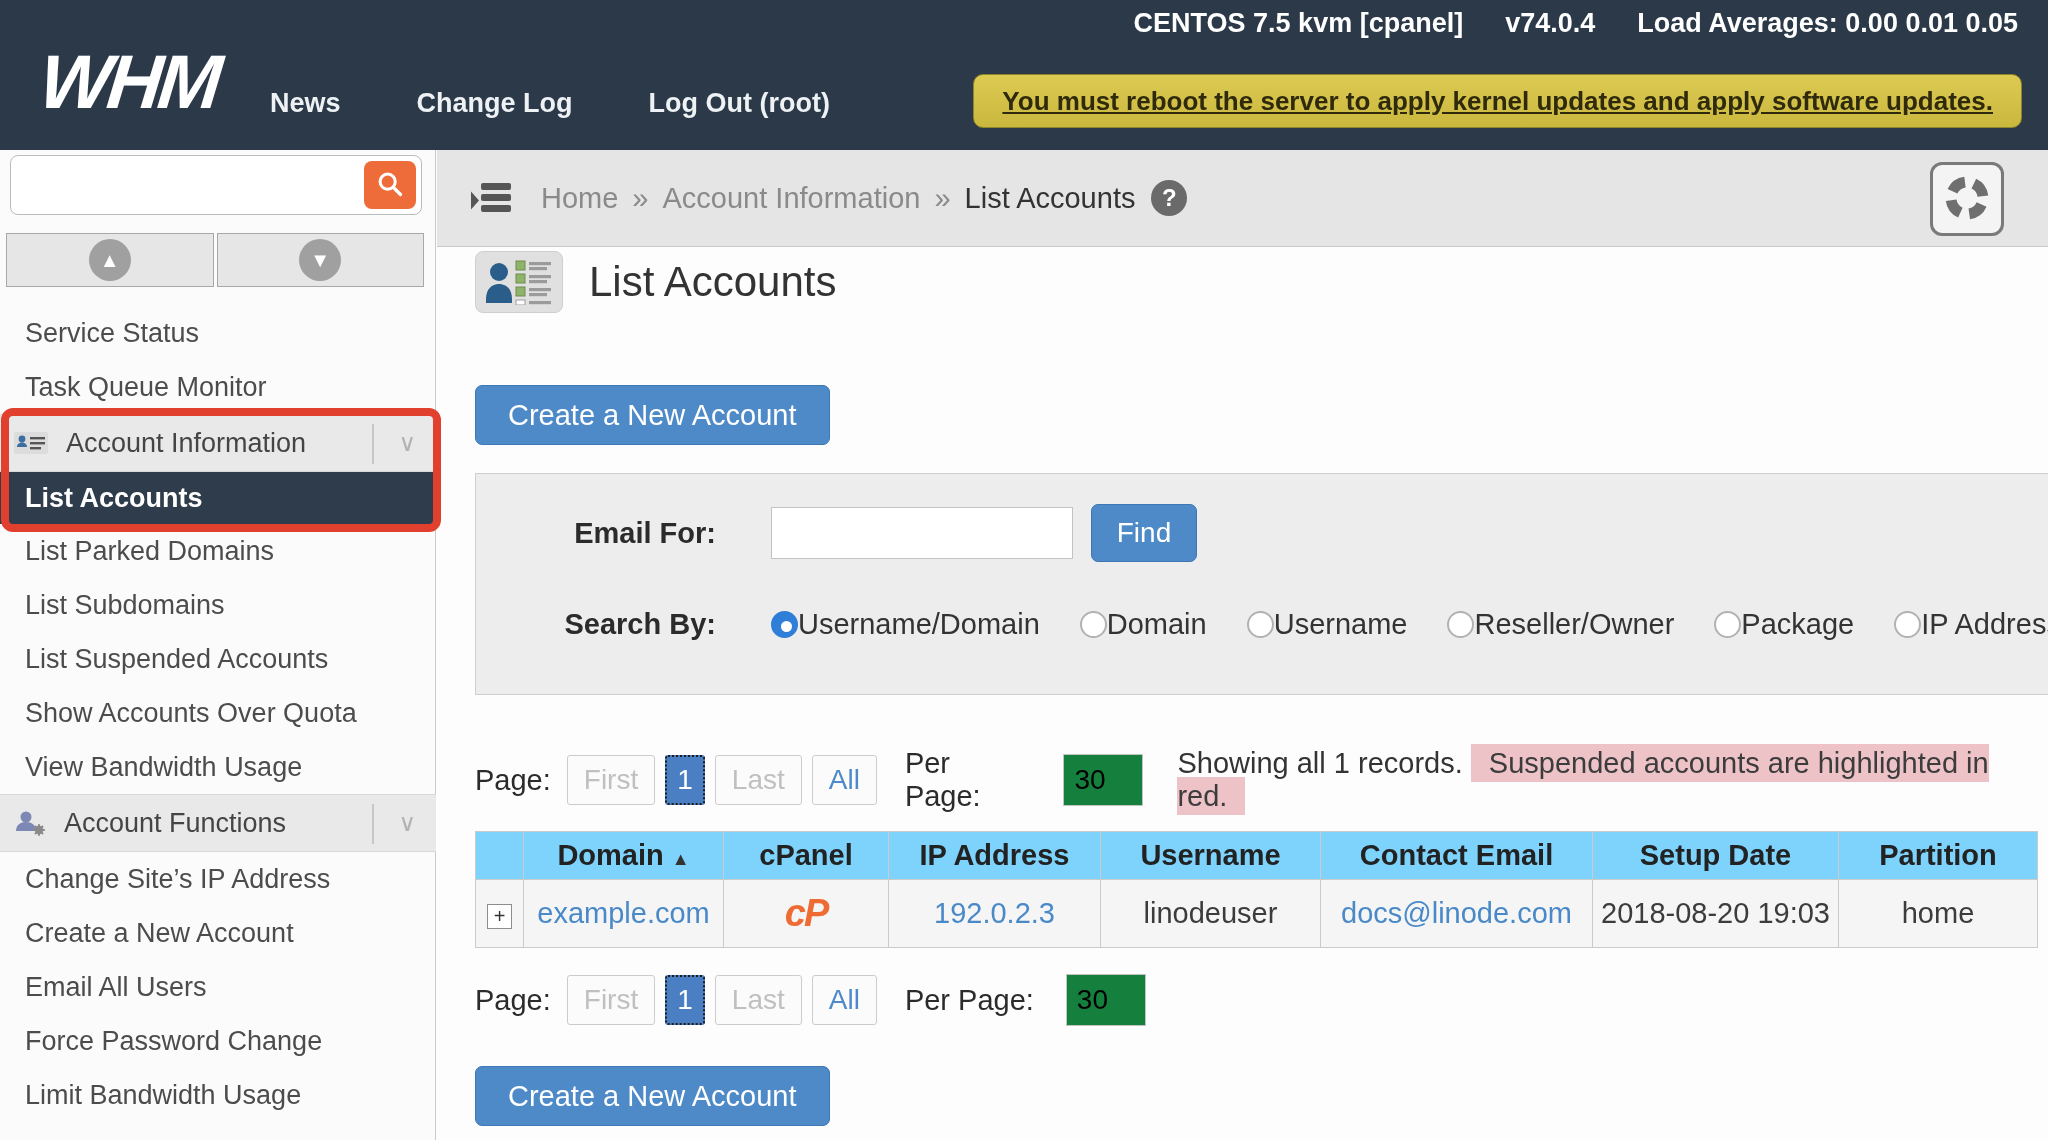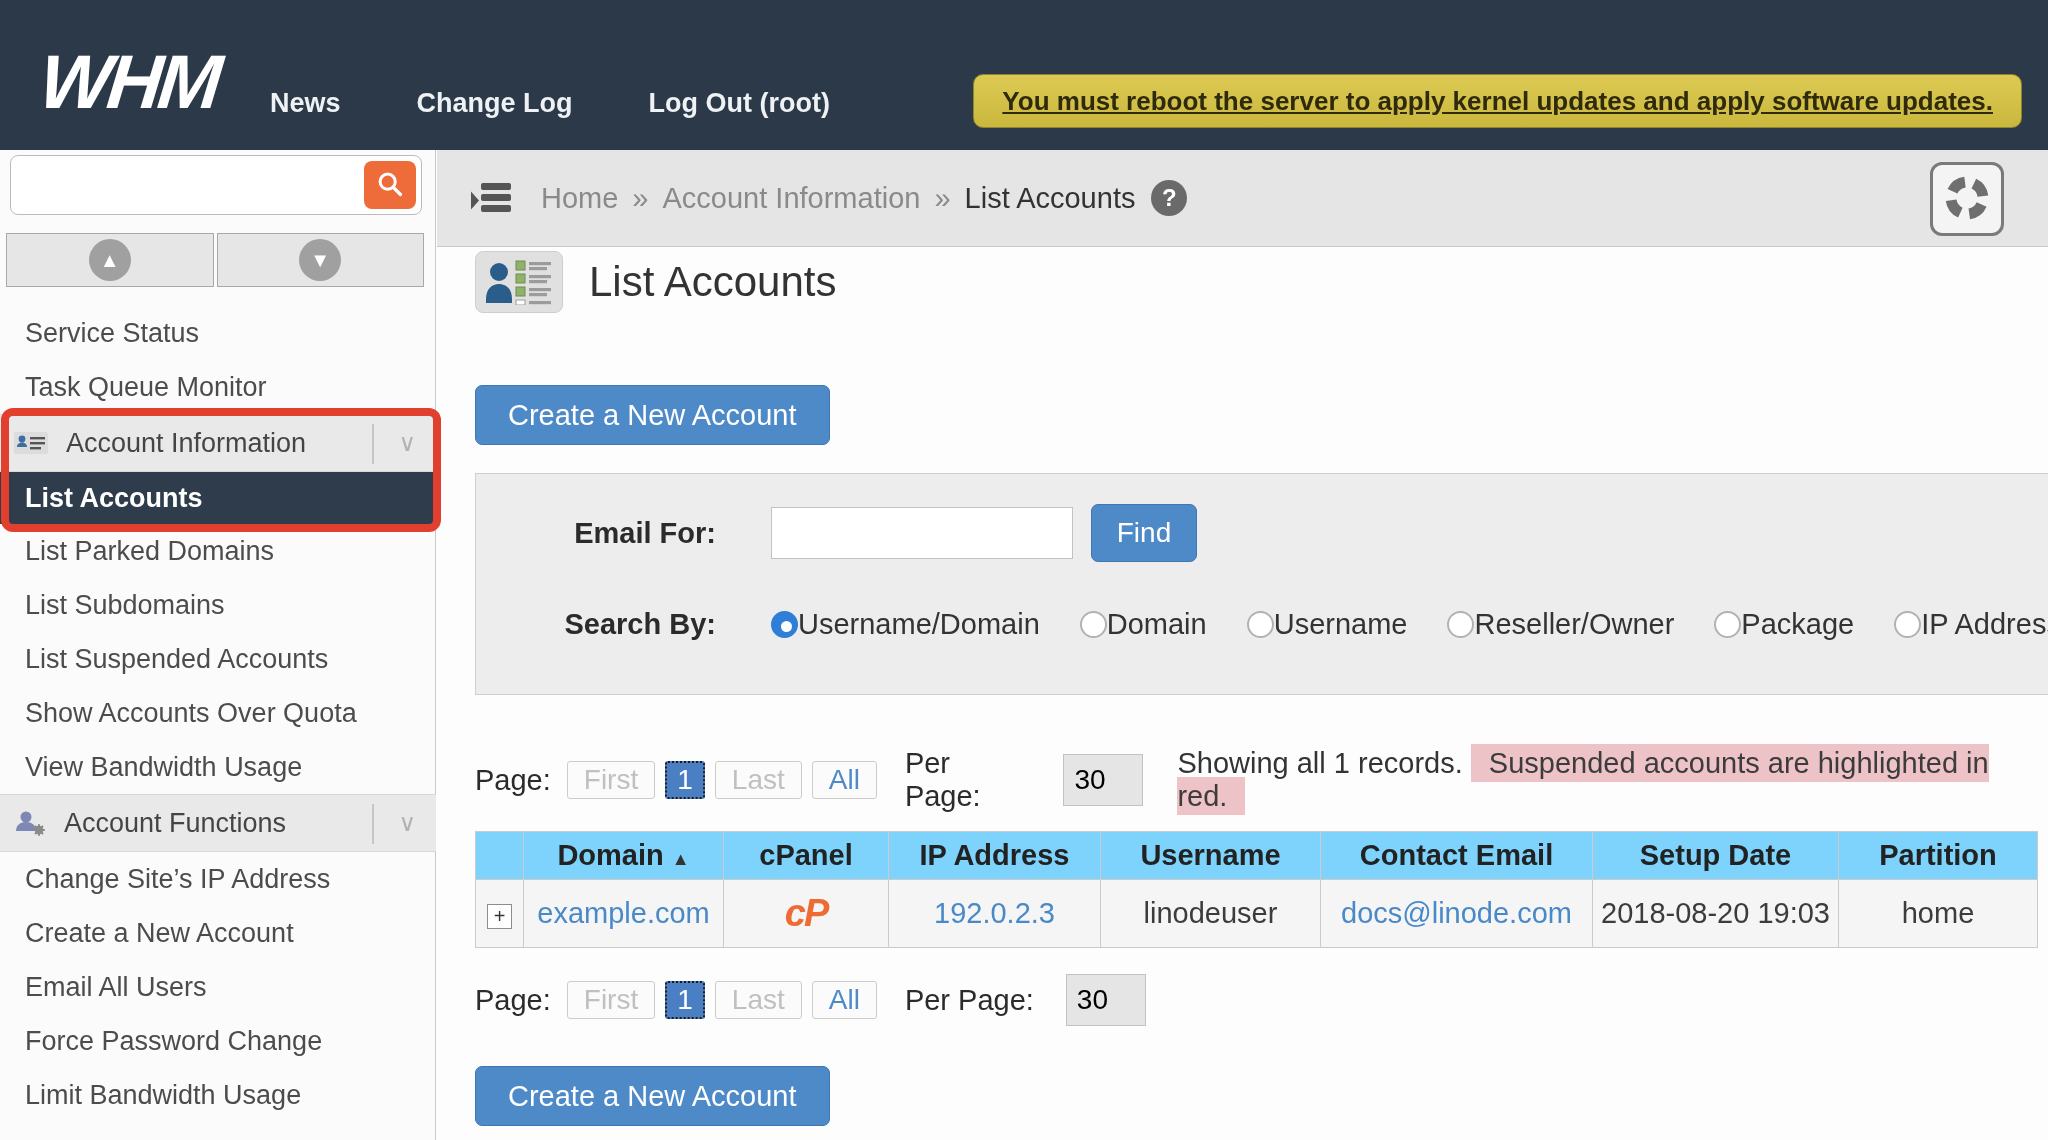--- a/index.html
+++ b/index.html
@@ -83,27 +83,27 @@
   .radios { display:flex; align-items:center; gap:40px; white-space:nowrap; }
   .radio-opt { display:flex; align-items:center; font-size:29px; color:#333; cursor:pointer; }
   .radio { width:27px; height:27px; border-radius:50%; border:2px solid #b2b2b2; background:#fff;
     flex:none; position:relative; }
   .radio.selected { background:#2f7ed8; border-color:#2f7ed8; }
   .radio.selected::after { content:""; position:absolute; left:8px; top:8px; width:11px; height:11px;
     border-radius:50%; background:#fff; }
 
   .pager { display:flex; align-items:center; margin-top:52px; font-size:29px; color:#2b2b2b; }
   .pager .lbl { margin-right:16px; }
-  .pg-btn { height:38px; padding:0 16px; margin-right:10px; background:#fbfbfb; border:1px solid #ccc;
+  .pg-btn { height:50px; padding:0 16px; margin-right:10px; background:#fbfbfb; border:1px solid #ccc;
     border-radius:3px; font-size:28px; color:#c0c0c0; cursor:pointer; font-family:inherit; }
   .pg-btn.current { background:#4b7fc3; color:#fff; border:2px dotted #1c1c1c; padding:0 10px; }
   .pg-btn.all { color:#4e8ac8; }
   .perpage-lbl { margin-left:18px; margin-right:32px; }
   .perpage-input { width:80px; height:52px; border:1px solid #c2c2c2; font-size:28px; padding:0 10px;
-    background:#e5e5e5; }
+    background:#15803d; }
   .records-note { margin-left:34px; color:#333; }
   .suspended-note { background:#eec3c8; padding:3px 18px; color:#3c3c3c; }
 
   table.accounts { margin-top:18px; border-collapse:collapse; table-layout:fixed; width:1562px;
     background:#f5f5f5; font-size:29px; }
   table.accounts th, table.accounts td { border:1px solid #cbcbcb; text-align:center;
     overflow:hidden; white-space:nowrap; }
   table.accounts th { background:#7dd3fc; color:#222; font-weight:700; height:48px; }
   table.accounts td { height:68px; color:#3c3c3c; }
   .link { color:#4a89c8; text-decoration:none; cursor:pointer; }
@@ -117,20 +117,25 @@
 </head>
 <body>
 
 <header class="top-header">
   <div class="whm-logo">WHM</div>
   <nav class="top-nav">
     <a>News</a>
     <a>Change Log</a>
     <a>Log Out (root)</a>
   </nav>
+  <div class="server-line">
+    <span>CENTOS 7.5 kvm [cpanel]</span>
+    <span>v74.0.4</span>
+    <span>Load Averages: 0.00 0.01 0.05</span>
+  </div>
   <a class="reboot-banner">You must reboot the server to apply kernel updates and apply software updates.</a>
 </header>
 
 <aside class="sidebar">
   <div class="side-search">
     <input type="text" style="">
     <button class="search-btn">
       <span>
         <svg width="28" height="28" viewBox="0 0 24 24">
             <circle cx="10" cy="10" r="6.5" fill="none" stroke="#fff" stroke-width="2.6"></circle>

